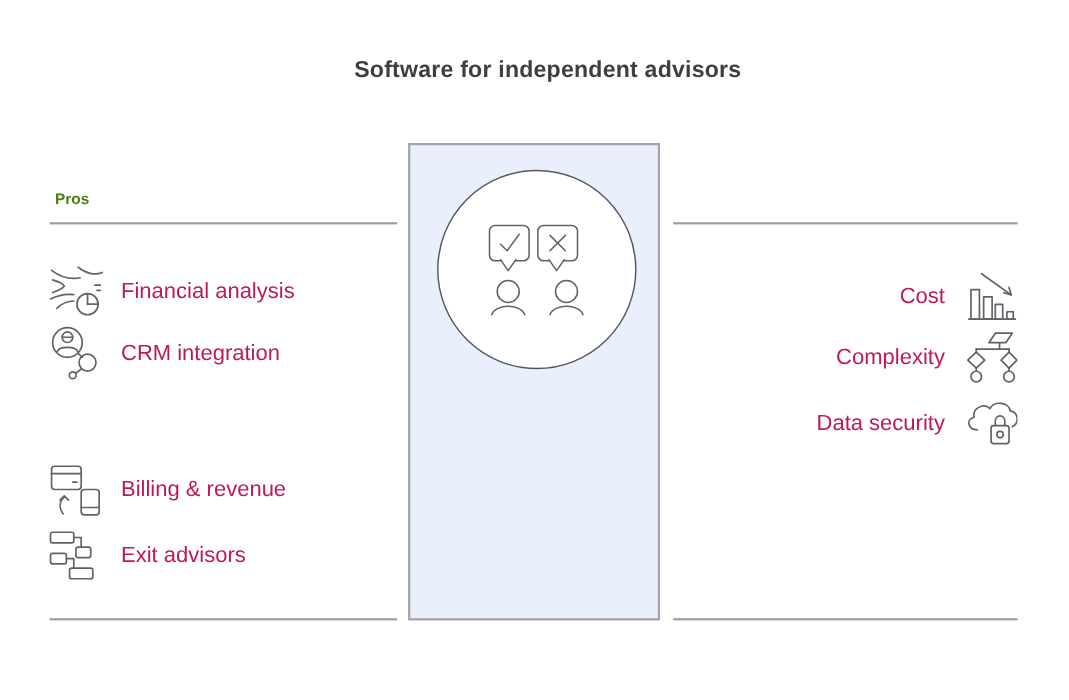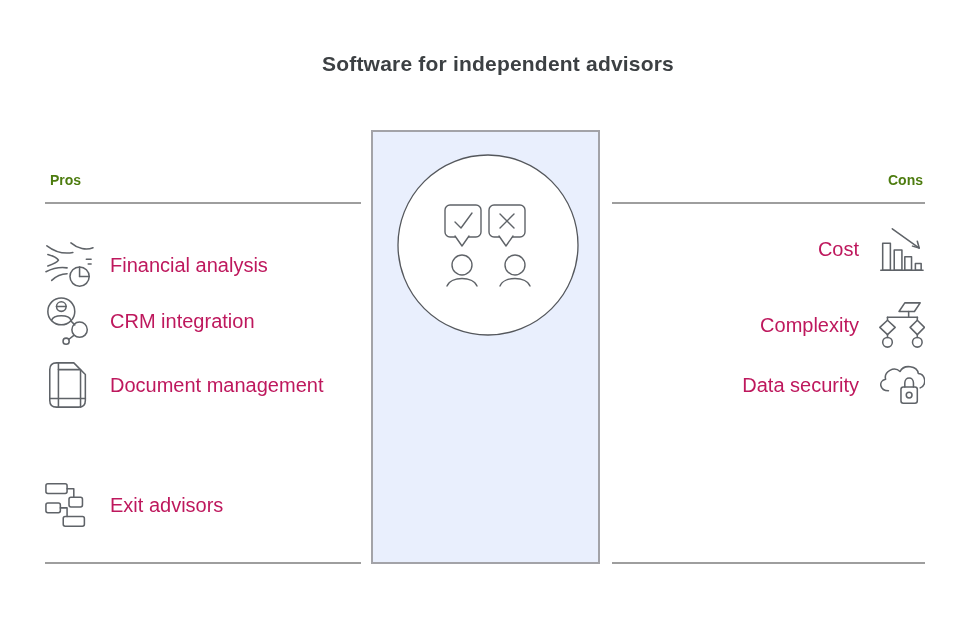--- a/index.html
+++ b/index.html
@@ -34,21 +34,20 @@
   svg .thin{stroke-width:1.4;}
 </style>
 </head>
 <body>
 
 <div class="canvas">
 
   <div class="title">Software for independent advisors</div>
 
   <div class="col-heading heading-pros">Pros</div>
-  <div class="col-heading heading-cons">Cons</div>
 
   <div class="divider div-left-top"></div>
   <div class="divider div-left-bottom"></div>
   <div class="divider div-right-top"></div>
   <div class="divider div-right-bottom"></div>
 
   <div class="row left" style="top:240px">
     <span class="icon">
       <svg width="50" height="50" viewBox="0 0 52 52">
         <g class="stroke">
@@ -79,53 +78,55 @@
           <path d="M28 26 L32 30"></path>
           <circle cx="37" cy="35" r="8"></circle>
           <path d="M31 41 L26 45"></path>
           <circle cx="23" cy="47" r="3.2"></circle>
         </g>
       </svg>
     </span>
     <span class="label">CRM integration</span>
   </div>
 
-  <div class="row left" style="top:360px">
+
+  <div class="row left" style="top:420px">
     <span class="icon">
       <svg width="50" height="50" viewBox="0 0 52 52">
         <g class="stroke">
-          <path d="M13 3 H31 L43 15 V42 Q43 49 36 49 H13 Q6 49 6 42 V10 Q6 3 13 3 Z"></path>
-          <path d="M15 3 V49"></path>
-          <path d="M15 10 H38 V40"></path>
-          <path d="M6 40 H43"></path>
-          <path d="M38 40 V49"></path>
+          <rect x="3" y="4" width="28" height="22" rx="3"></rect>
+          <path d="M3 11 H31"></path>
+          <path d="M23 19 H27"></path>
+          <rect x="31" y="26" width="17" height="24" rx="3"></rect>
+          <path d="M31 43 H48"></path>
+          <path d="M14 49 C10 44 10 38 15 33"></path>
+          <path d="M11 36 L15 32 L19 36"></path>
         </g>
       </svg>
     </span>
-    <span class="label">Document management</span>
+    <span class="label">Billing &amp; revenue</span>
   </div>
-
 
   <div class="row left" style="top:480px">
     <span class="icon">
       <svg width="50" height="50" viewBox="0 0 52 52">
         <g class="stroke">
           <rect x="2" y="4" width="22" height="10" rx="2"></rect>
           <path d="M24 9 H31 V18"></path>
           <rect x="26" y="18" width="14" height="10" rx="2"></rect>
           <rect x="2" y="24" width="15" height="10" rx="2"></rect>
           <path d="M17 29 H24 V38"></path>
           <rect x="20" y="38" width="22" height="10" rx="2"></rect>
         </g>
       </svg>
     </span>
     <span class="label">Exit advisors</span>
   </div>
 
-  <div class="row right" style="top:224px">
+  <div class="row right" style="top:244px">
     <span class="icon">
       <svg width="50" height="50" viewBox="0 0 52 52">
         <g class="stroke">
           <path d="M6 48 H50"></path>
           <rect x="8" y="20" width="8" height="28"></rect>
           <rect x="20" y="27" width="8" height="21"></rect>
           <rect x="31" y="34" width="7" height="14"></rect>
           <rect x="42" y="41" width="6" height="7"></rect>
           <path d="M18 5 L46 25"></path>
           <path d="M39 23 L46 25 L44 18"></path>

